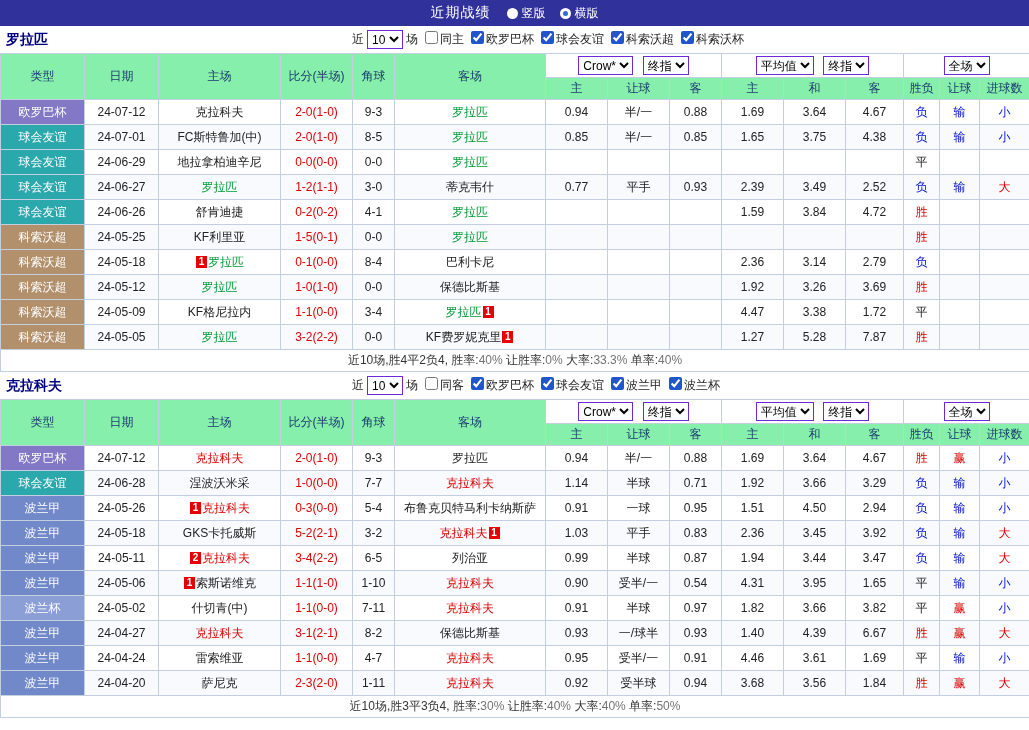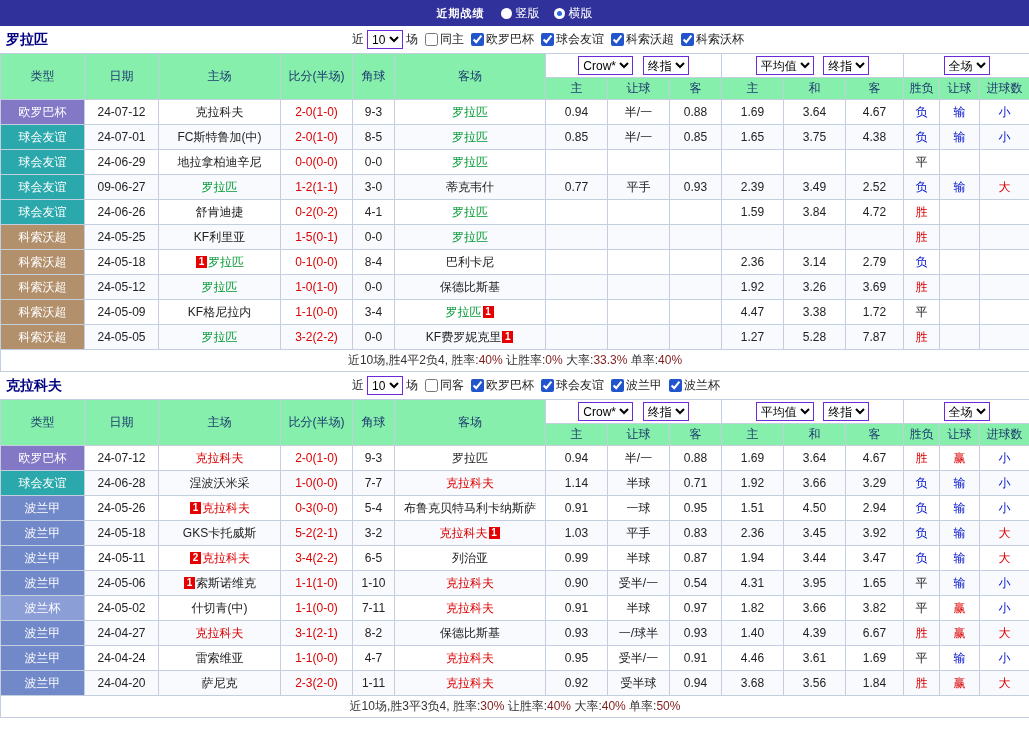--- a/index.html
+++ b/index.html
@@ -1,48 +1,48 @@
 <!DOCTYPE html>
 <html><head>
 <meta charset="utf-8">
 <style>
   * { margin:0; padding:0; box-sizing:border-box; }
   html,body { width:1029px; background:#fff; }
   body { font-family:"Liberation Sans","DejaVu Sans",sans-serif; font-size:12px; color:#222; }
 
   .topbar { height:26px; background:#31319c; display:flex; align-items:center; justify-content:center; gap:16px; color:#fff; }
-  .topbar-title { font-weight:bold; font-size:11px; letter-spacing:1px; }
+  .topbar-title { font-weight:normal; font-size:14px; letter-spacing:1px; }
   .radio-group { display:flex; align-items:center; gap:14px; }
   .radio-item { display:flex; align-items:center; gap:4px; cursor:pointer; }
   .radio-dot { width:11px; height:11px; border-radius:50%; background:#fff; display:inline-block; position:relative; }
   .radio-dot.sel::after { content:""; position:absolute; left:3px; top:3px; width:5px; height:5px; border-radius:50%; background:#2d6ae0; }
 
   .section-bar { position:relative; height:27px; display:flex; align-items:center; background:#fff; }
   .team-title { font-weight:bold; color:#000080; font-size:14px; margin-left:6px; }
   .filters { position:absolute; left:352px; display:flex; align-items:center; white-space:nowrap; }
   select { font-size:12px; height:19px; border:1px solid #6d28d9; background:#fff; font-family:inherit; margin:0 3px; }
   input[type=checkbox] { width:13px; height:13px; accent-color:#2255cc; margin:0 2px 0 7px; vertical-align:-2px; }
-  .filters label { display:flex; align-items:center; }
+  .filters label { display:flex; align-items:flex-start; }
 
   table { border-collapse:collapse; table-layout:fixed; width:1029px; }
   th,td { border:1px solid #c3cede; text-align:center; overflow:hidden; white-space:nowrap; }
   thead th { background:#86efac; color:#1c3a6e; font-weight:normal; height:22px; font-size:12px; }
   thead th.sel-cell { background:#fff; height:24px; }
   tbody td { height:25px; }
   tbody tr:nth-child(even) td { background:#f8fafd; }
   td.lg { color:#fff; }
   td.score { color:#dd0000; }
   .focal-g { color:#009933; }
   .focal-r { color:#dd0000; }
   .card { display:inline-block; min-width:11px; height:12px; line-height:12px; background:#e60000; color:#fff; font-size:10px; font-weight:bold; margin:0 1px; padding:0 1px; vertical-align:1px; }
   .res-r { color:#dd0000; }
   .res-b { color:#0011cc; }
   .res-k { color:#222; }
   tfoot td { height:22px; background:#fff; color:#333; }
-  tfoot .hl { color:#7f1d1d; }
+  tfoot .hl { color:#737373; }
 </style>
 </head>
 <body>
 
 <div class="topbar">
   <span class="topbar-title">近期战绩</span>
   <div class="radio-group">
     <span class="radio-item">
       <span class="radio-dot"></span>
       <span>竖版</span>
@@ -180,21 +180,21 @@
           <td></td>
           <td></td>
           <td></td>
           <td></td>
           <td class="res-k">平</td>
           <td></td>
           <td></td>
         </tr>
         <tr>
           <td class="lg" style="background: rgb(43, 168, 172);">球会友谊</td>
-          <td>09-06-27</td>
+          <td>24-06-27</td>
           <td><span class="focal-g">罗拉匹</span></td>
           <td class="score">1-2(1-1)</td>
           <td>3-0</td>
           <td><span>蒂克韦什</span></td>
           <td>0.77</td>
           <td>平手</td>
           <td>0.93</td>
           <td>2.39</td>
           <td>3.49</td>
           <td>2.52</td>

